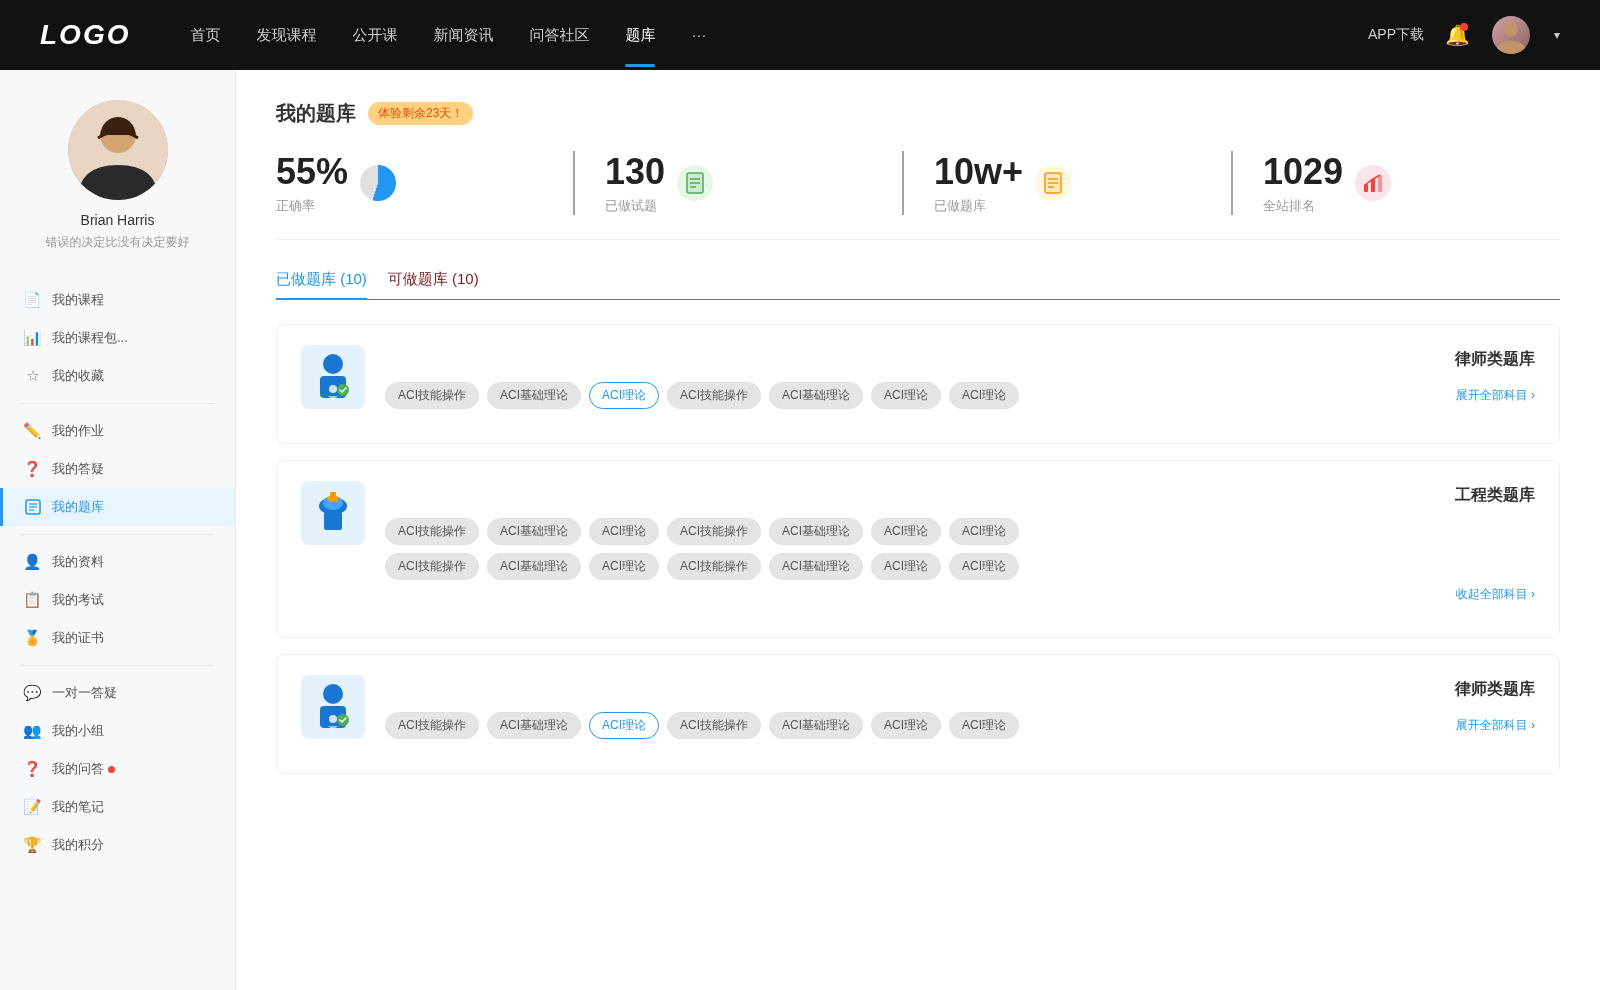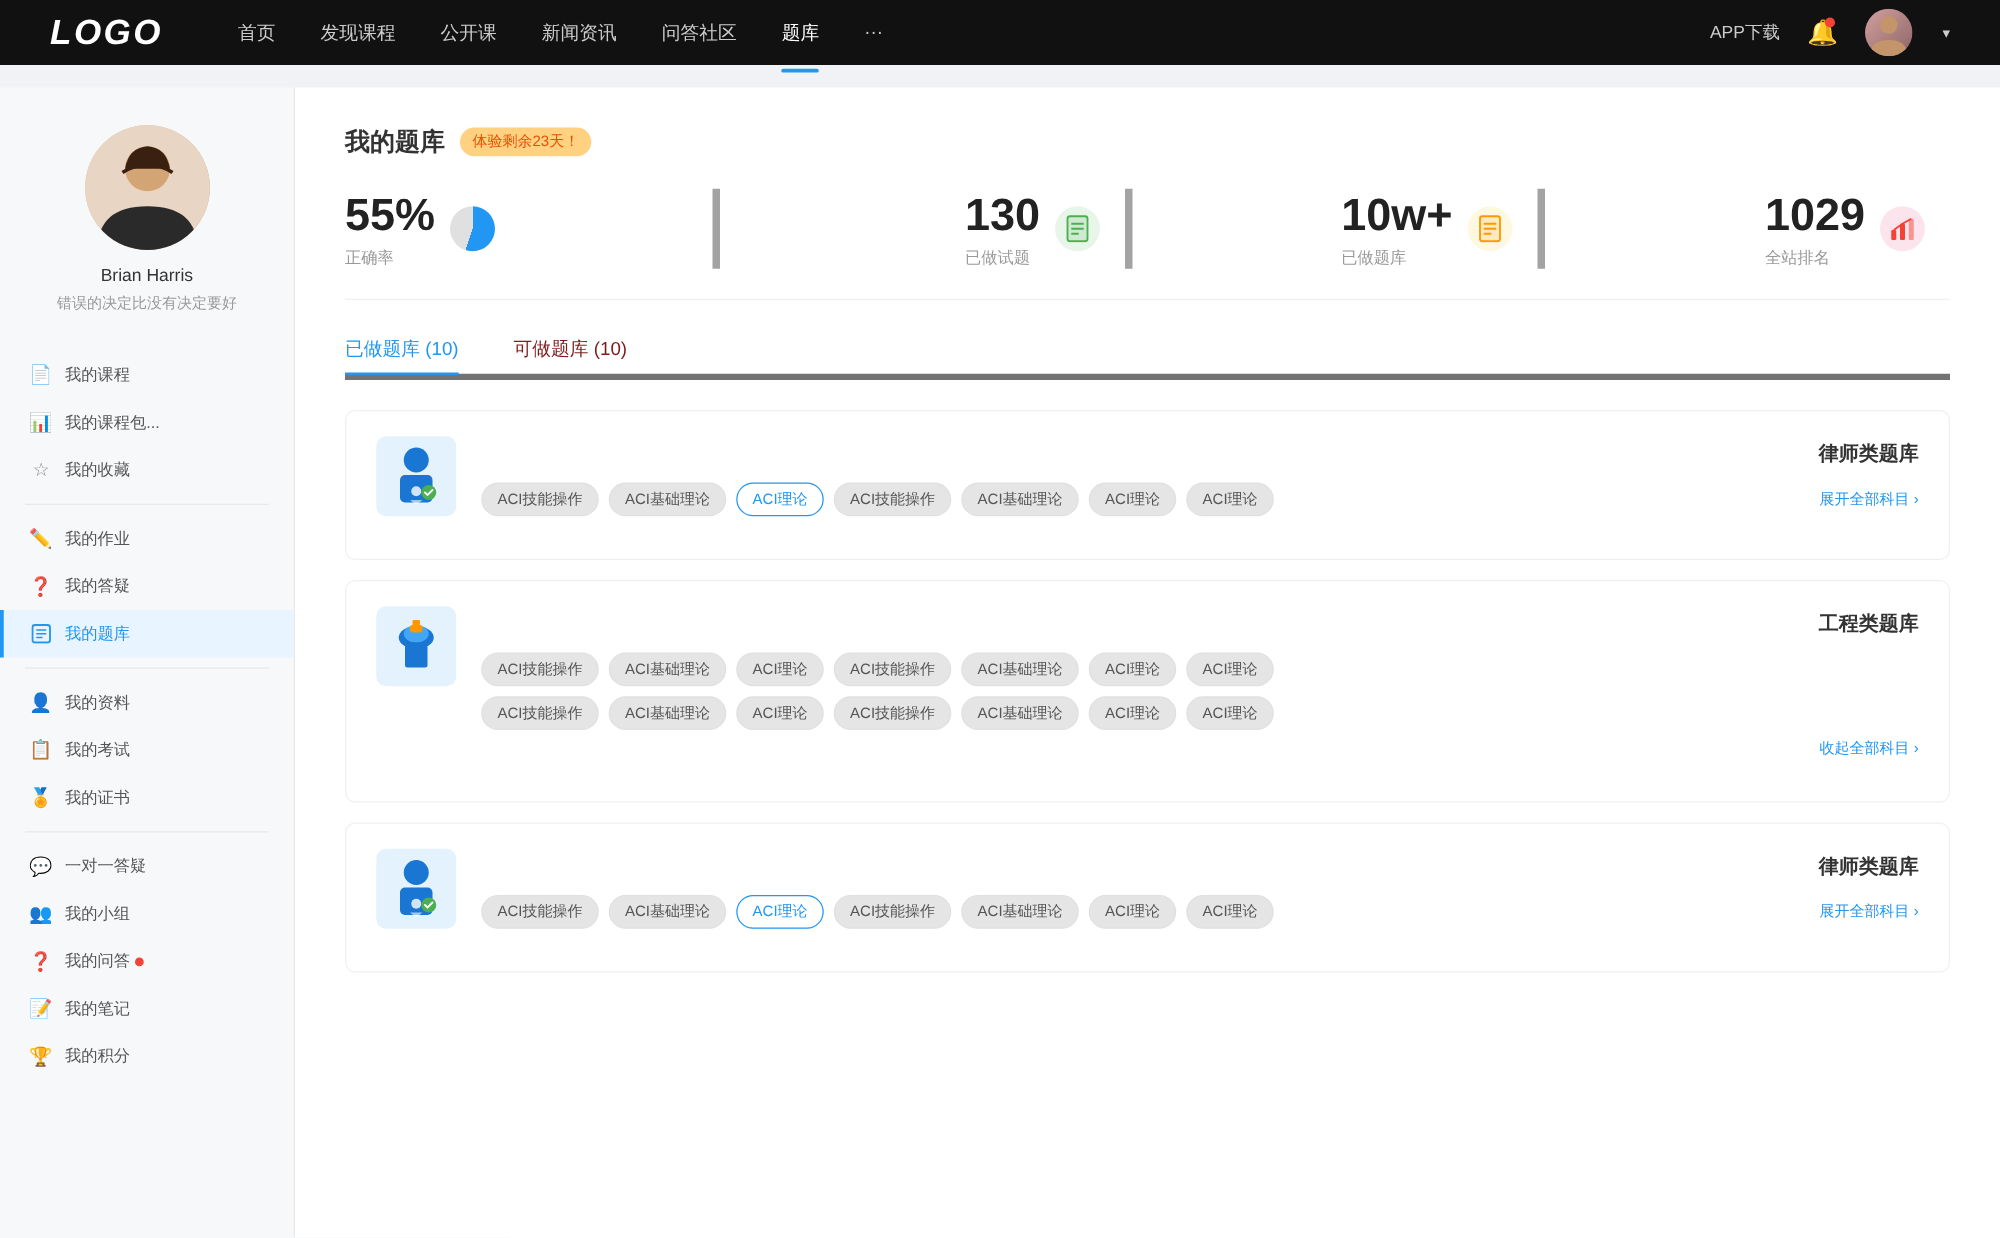--- a/index.html
+++ b/index.html
@@ -1,21 +1,21 @@
 <!DOCTYPE html>
 <html><head>
   <meta charset="utf-8">
   <style>
     * { box-sizing: border-box; margin: 0; padding: 0; }
     body { font-family: "PingFang SC", "Microsoft YaHei", sans-serif; background: #f0f2f5; min-height: 990px; }
 
     
     .header {
       background: #111;
-      height: 52px;
+      height: 70px;
       display: flex;
       align-items: center;
       padding: 0 40px;
       position: fixed;
       top: 0; left: 0; right: 0;
       z-index: 100;
     }
     .header-logo {
       color: white;
       font-size: 28px;
@@ -203,23 +203,22 @@
       padding-bottom: 24px;
     }
     .stat-item {
       flex: 1;
       display: flex;
       align-items: center;
       gap: 12px;
       padding-right: 20px;
     }
     .stat-item + .stat-item {
-      border-left: 6px solid #a3a3a3;
+      border-left: 2px solid #a3a3a3;
       padding-left: 30px;
-      justify-content: flex-end;
     }
     .stat-value {
       font-size: 36px;
       font-weight: 700;
       color: #222;
     }
     .stat-label {
       font-size: 13px;
       color: #999;
       margin-top: 4px;
@@ -240,23 +239,23 @@
     .pie-chart {
       width: 36px; height: 36px;
       border-radius: 50%;
       background: conic-gradient(#2196f3 0% 55%, #e0e0e0 55% 100%);
       flex-shrink: 0;
     }
 
     
     .tabs-row {
       display: flex;
-      gap: 44px;
+      gap: 21px;
       margin-bottom: 24px;
-      border-bottom: 5px solid #737373;
+      border-bottom: 1px solid #737373;
     }
     .tab-item {
       font-size: 15px;
       color: #7f1d1d;
       padding-bottom: 10px;
       cursor: pointer;
       position: relative;
     }
     .tab-item.active {
       color: #2196f3;

